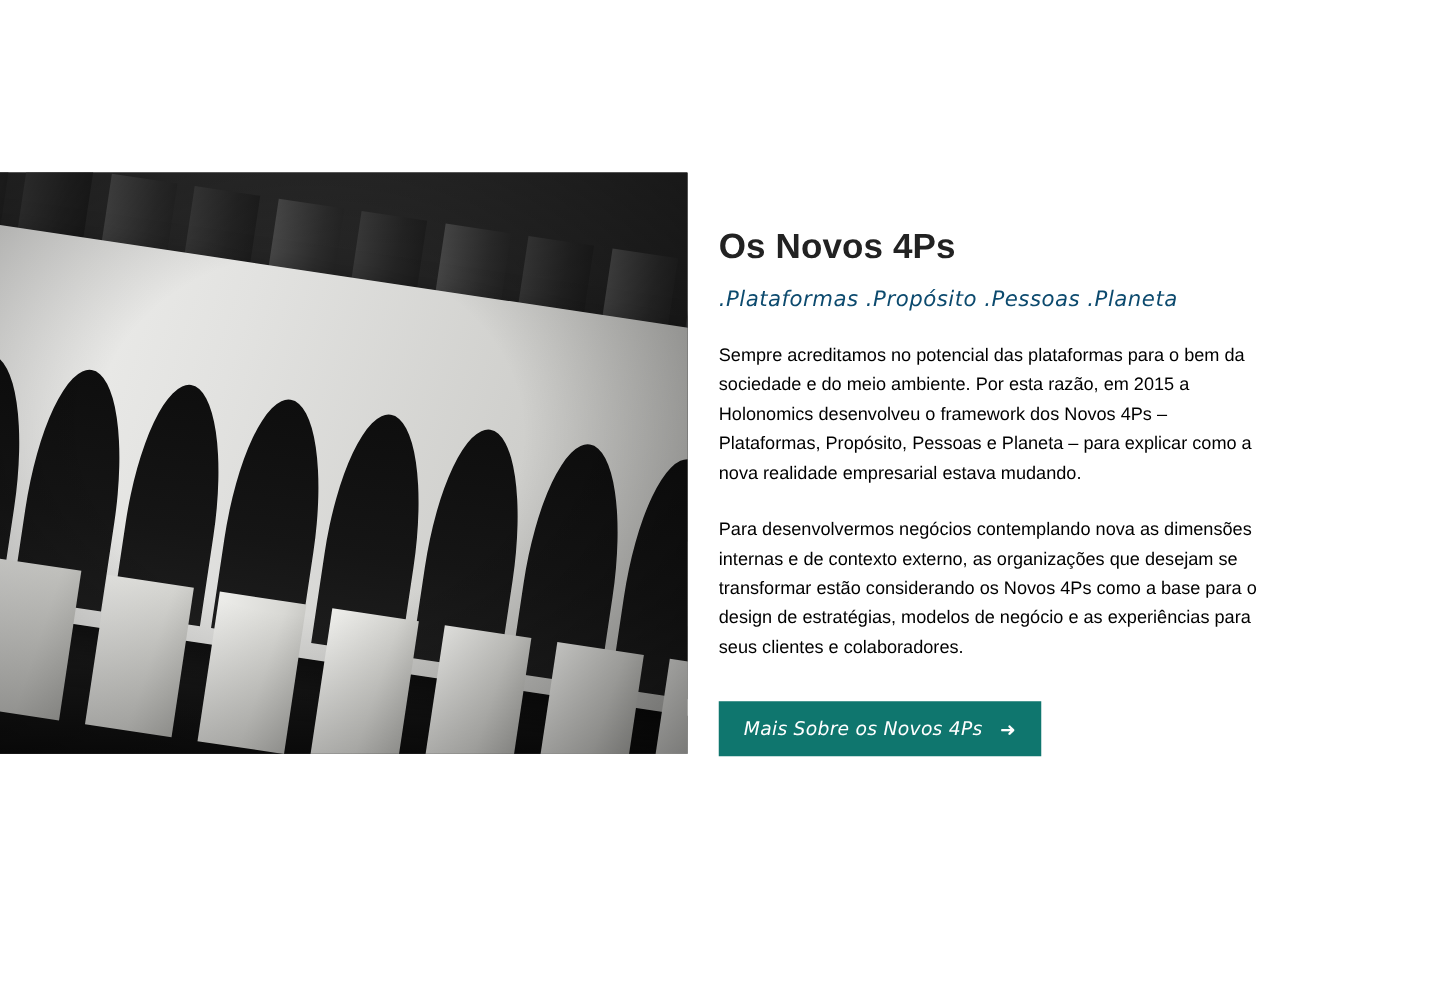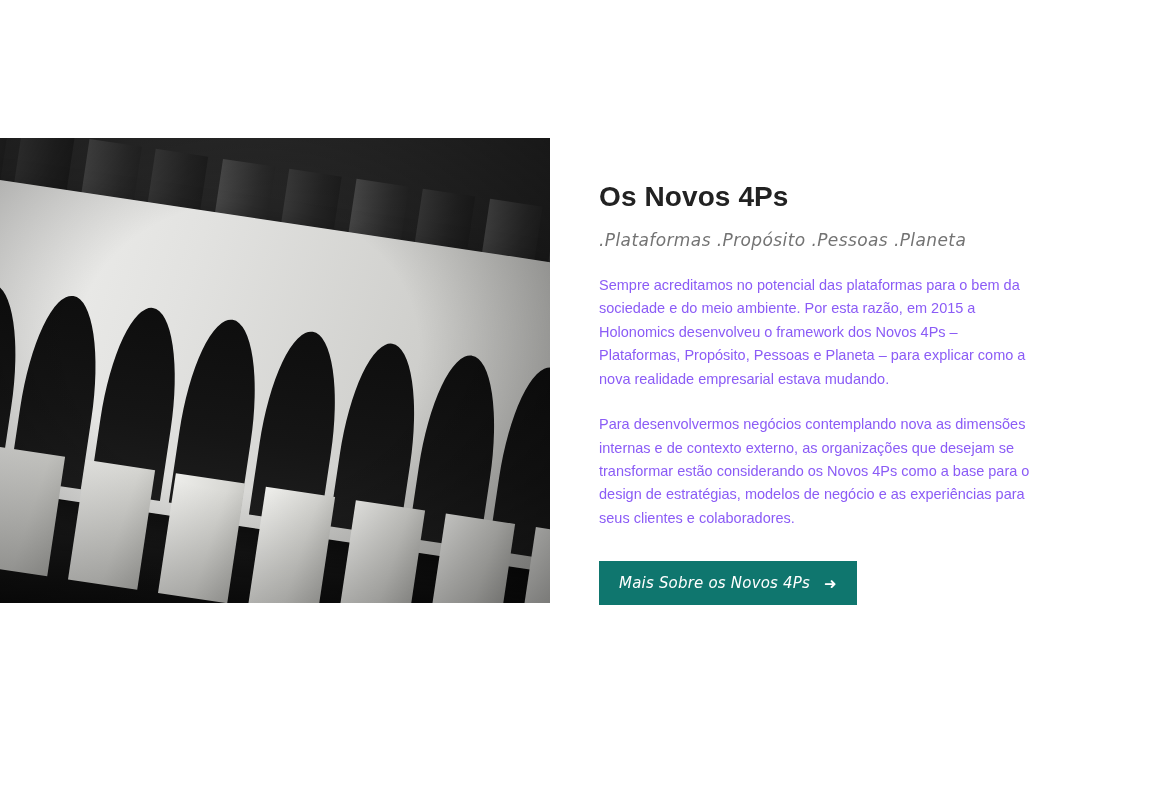--- a/index.html
+++ b/index.html
@@ -116,46 +116,46 @@
   }
   .vignette {
     position: absolute;
     inset: 0;
     background: radial-gradient(ellipse at 45% 45%, rgba(0,0,0,0) 40%, rgba(0,0,0,.45) 100%);
   }
 
   
   .content {
     position: absolute;
-    left: 599px;
+    left: 575px;
     top: 180px;
     width: 440px;
   }
   .heading {
     margin: 0;
     font-size: 28px;
     line-height: 1.2;
     font-weight: bold;
     color: #222222;
     letter-spacing: .1px;
   }
   .subheading {
     margin: 16px 0 0 0;
     font-family: "DejaVu Sans", sans-serif;
     font-size: 17px;
     font-style: italic;
     font-weight: normal;
-    color: #737373;
+    color: #0c4a6e;
     letter-spacing: .4px;
   }
   .para {
     margin: 24px 0 0 0;
     font-size: 14.5px;
     line-height: 1.62;
-    color: #8b5cf6;
+    color: #000000;
     width: 437px;
   }
   .para + .para {
     margin-top: 22px;
   }
 
   .cta {
     display: inline-flex;
     align-items: center;
     gap: 14px;

